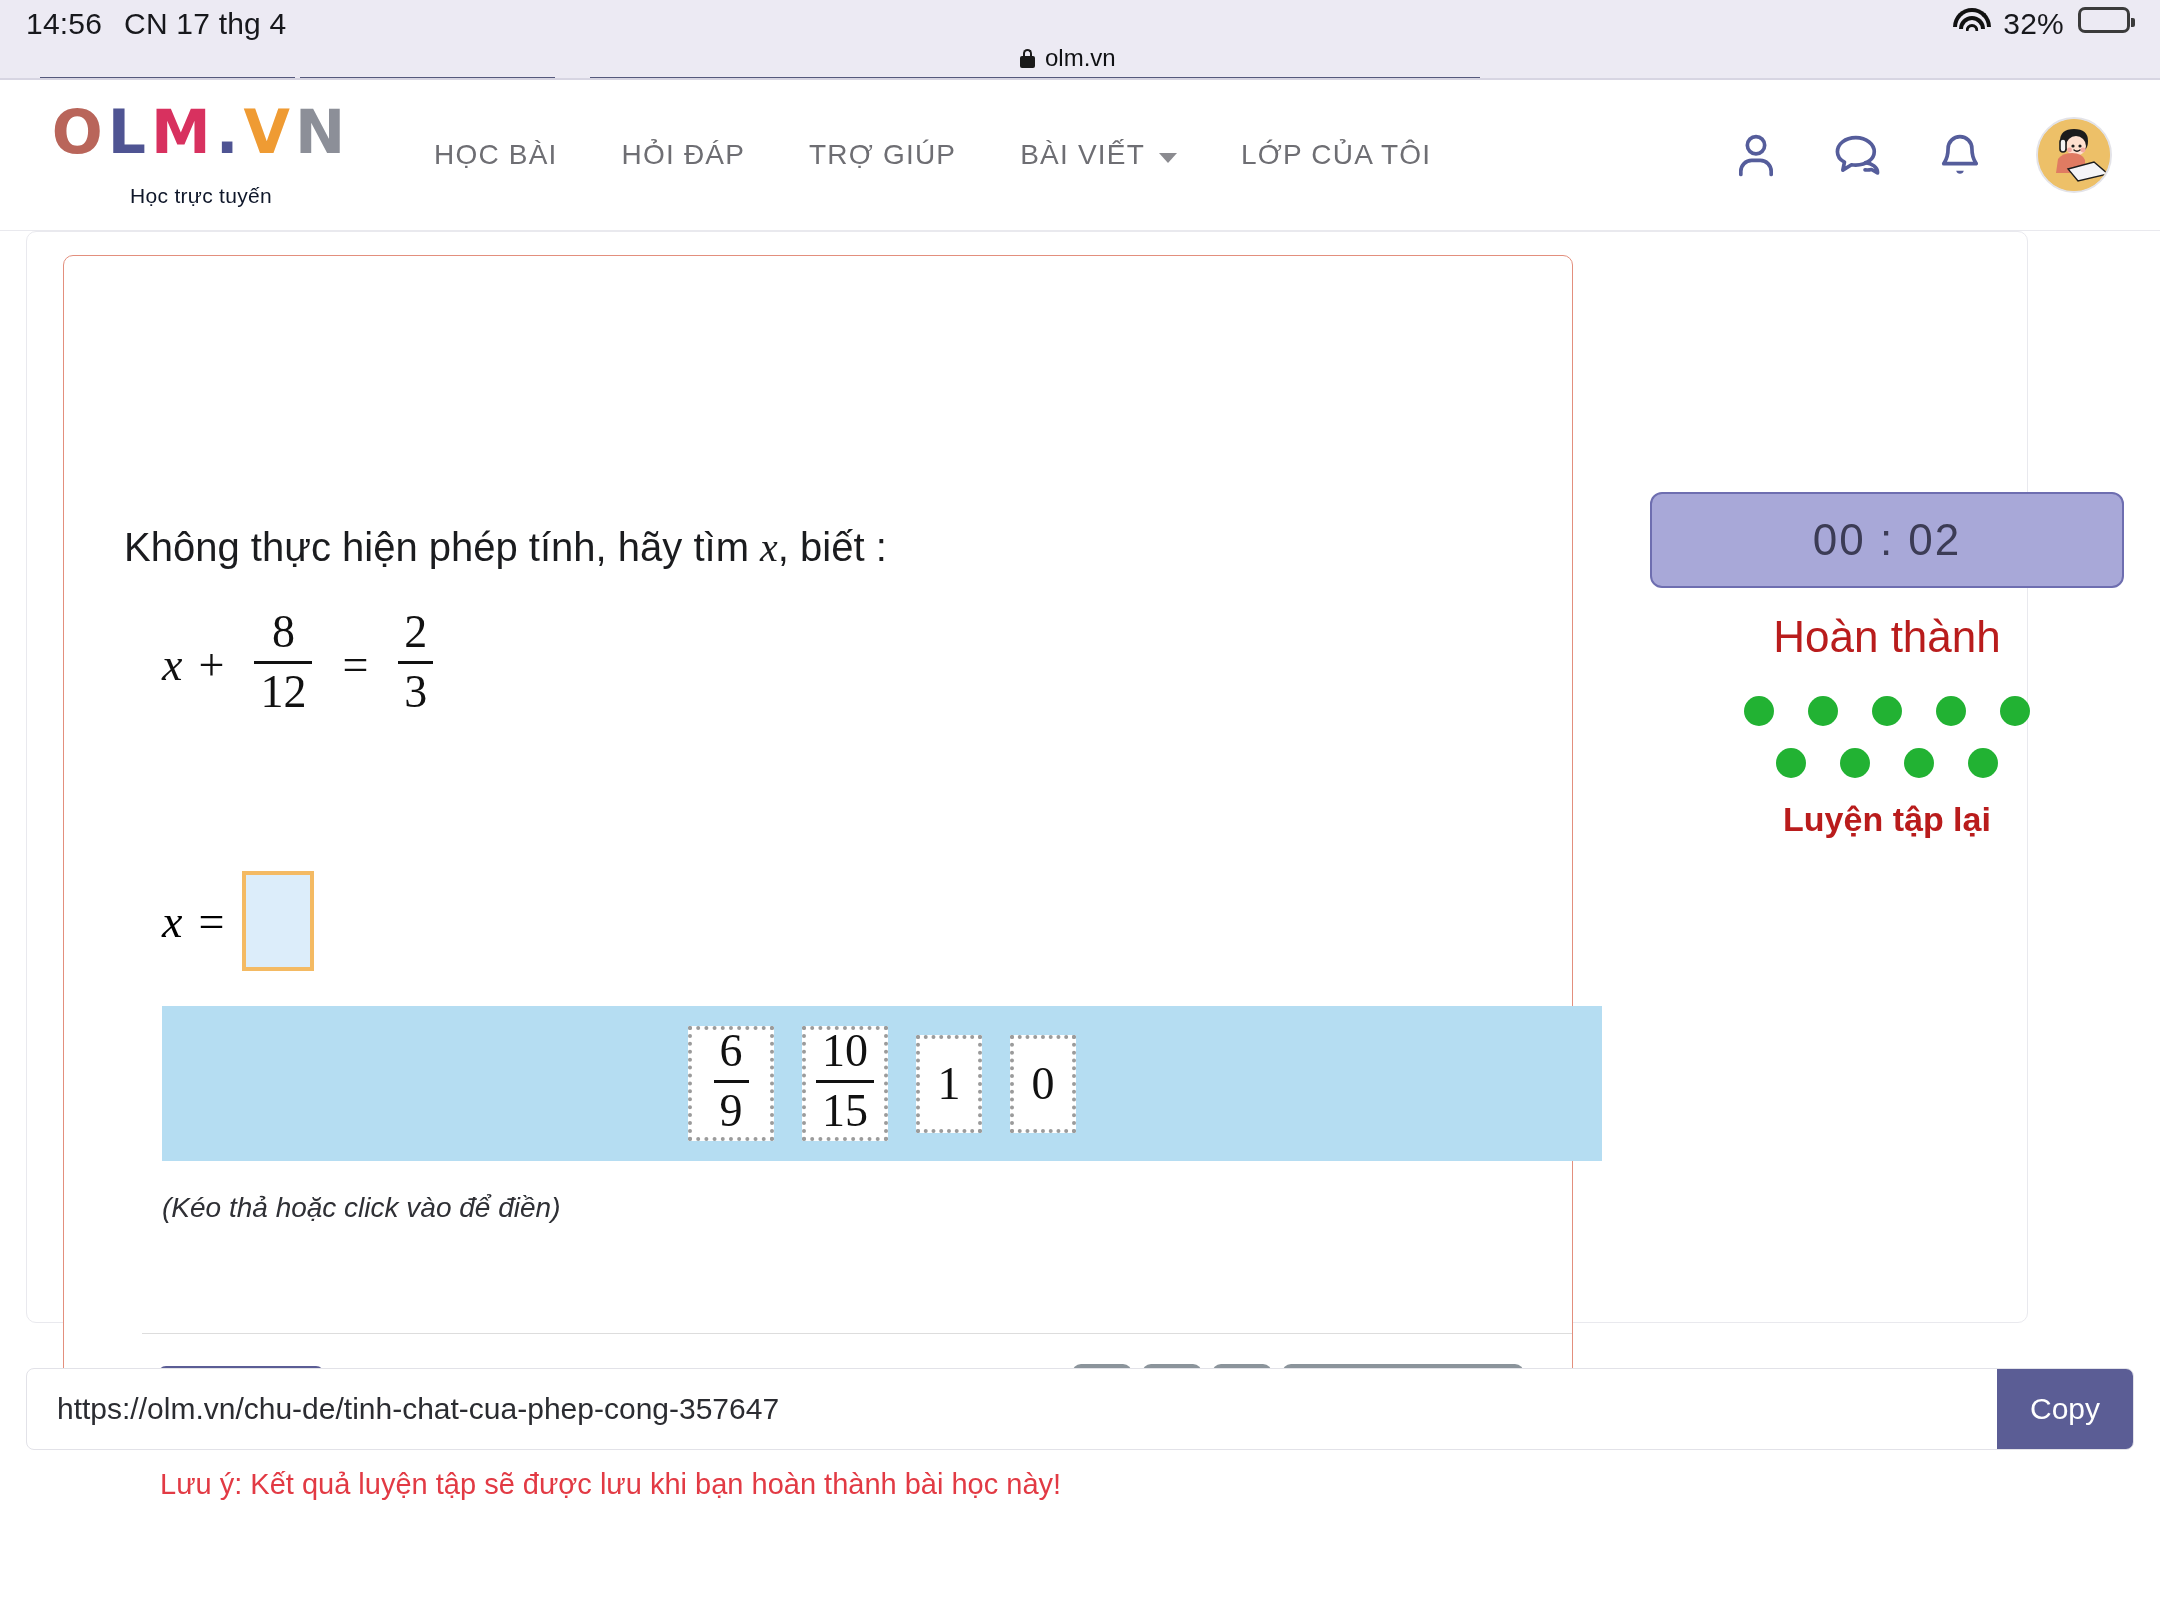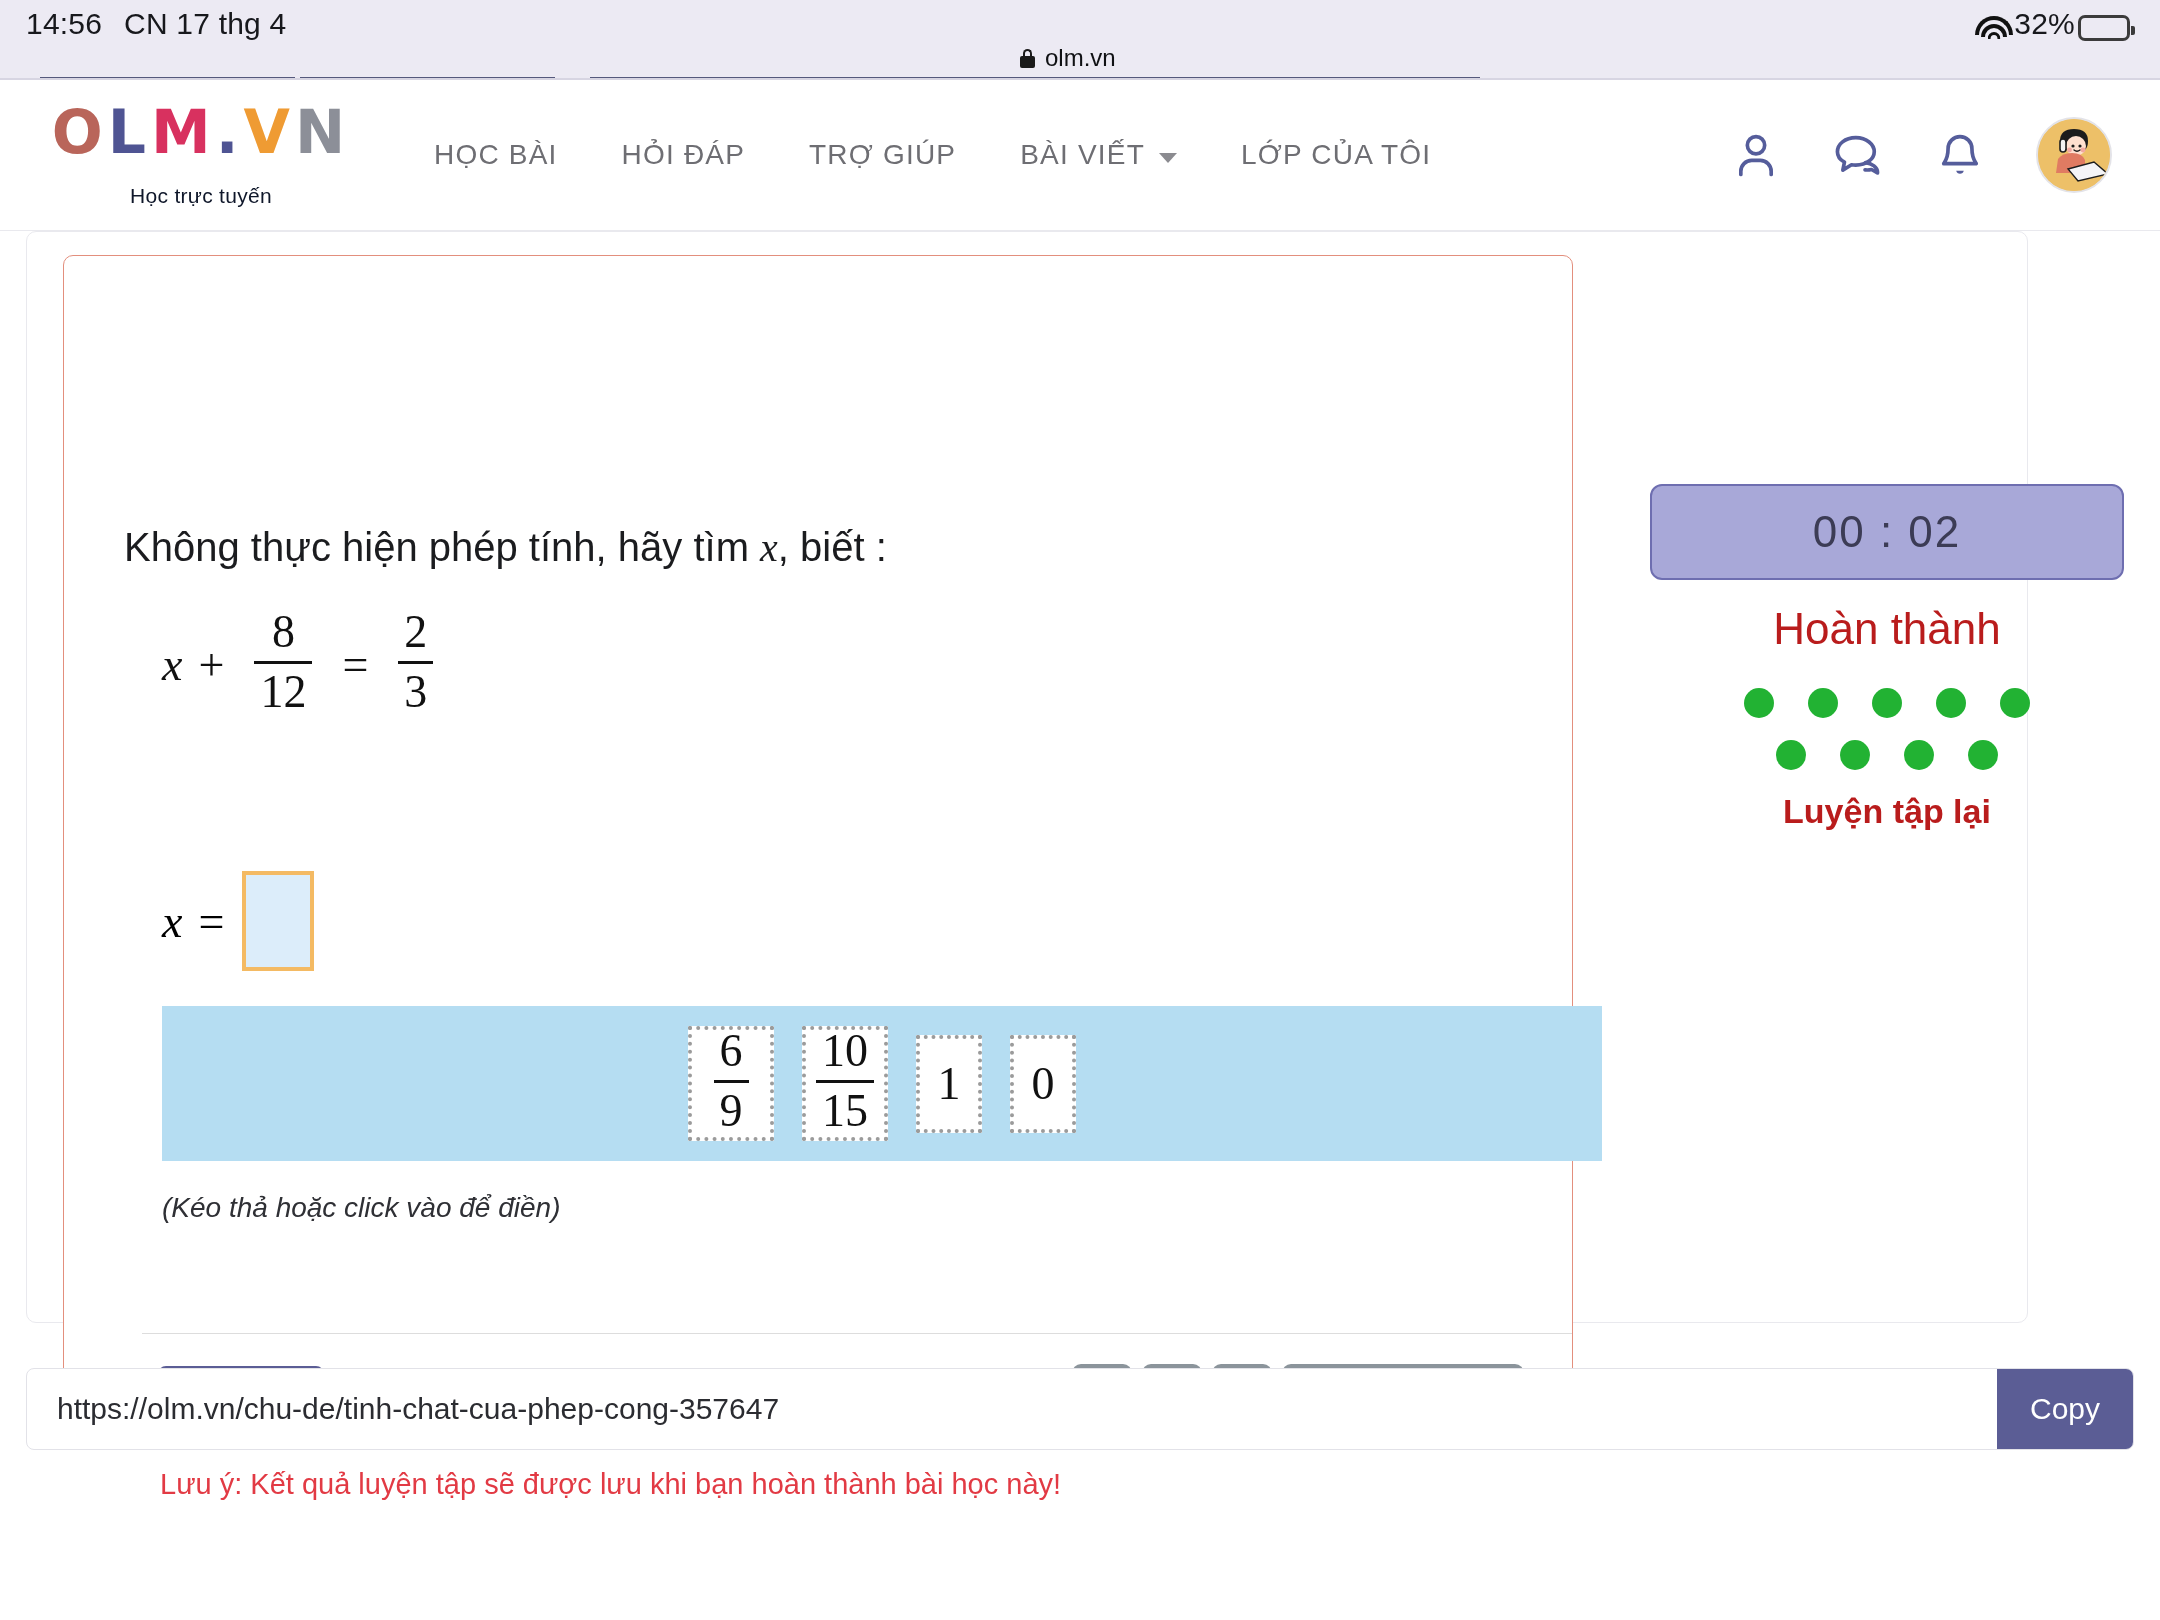--- a/index.html
+++ b/index.html
@@ -12,21 +12,21 @@
   }
 
   
   #status-bar{
     position:absolute;left:0;top:0;width:2160px;height:48px;
     background:linear-gradient(180deg,#eceaf3 0%,#eceaf3 100%);
     display:flex;align-items:center;
   }
   #status-left{display:flex;align-items:center;gap:22px;margin-left:26px;}
   .status-text{font-size:30px;color:#17181c;letter-spacing:.2px;font-weight:400;}
-  #status-right{margin-left:auto;display:flex;align-items:flex-end;gap:3px;margin-right:30px;}
+  #status-right{margin-left:auto;display:flex;align-items:flex-start;gap:14px;margin-right:30px;}
   .wifi-ico{width:34px;height:26px;position:relative;}
   .wifi-ico i{position:absolute;left:50%;border:4px solid #111;border-bottom:none;border-radius:50% 50% 0 0 / 100% 100% 0 0;transform:translateX(-50%);}
   .wifi-ico i:nth-child(1){width:30px;height:15px;top:1px;}
   .wifi-ico i:nth-child(2){width:18px;height:9px;top:9px;}
   .wifi-ico i:nth-child(3){width:7px;height:4px;top:17px;border-width:3px;}
   .batt{width:52px;height:26px;border:3px solid #3b3b3b;border-radius:7px;position:relative;box-sizing:border-box;padding:2px;}
   .batt::after{content:"";position:absolute;right:-8px;top:8px;width:4px;height:9px;background:#3b3b3b;border-radius:0 2px 2px 0;}
   .batt .lvl{height:100%;width:40%;background:#111;border-radius:3px;}
 
   
@@ -160,21 +160,21 @@
   #note-text{
     position:absolute;left:96px;top:1212px;font-size:29px;color:#e23a44;white-space:nowrap;
   }
 
   
   #right-panel{
     position:absolute;left:1620px;top:248px;width:480px;text-align:center;
   }
   #timer-box{
     width:470px;height:92px;background:#a8a8d8;border:2px solid #6e6eb0;border-radius:12px;
-    display:flex;align-items:center;justify-content:center;margin:4px auto;
+    display:flex;align-items:center;justify-content:center;margin:12px auto;
     font-size:44px;color:#3c3c55;letter-spacing:2px;
   }
   #complete-label{margin-top:24px;font-size:44px;color:#b91c1c;}
   #ring-wrap{margin:22px auto 0;width:300px;height:300px;position:relative;}
   #ring-wrap svg{transform:rotate(-90deg);display:block;}
   #ring-pct{
     position:absolute;left:0;top:0;width:300px;height:300px;
     display:flex;align-items:center;justify-content:center;
     font-size:66px;color:#22a838;font-family:"Liberation Serif",serif;
   }

